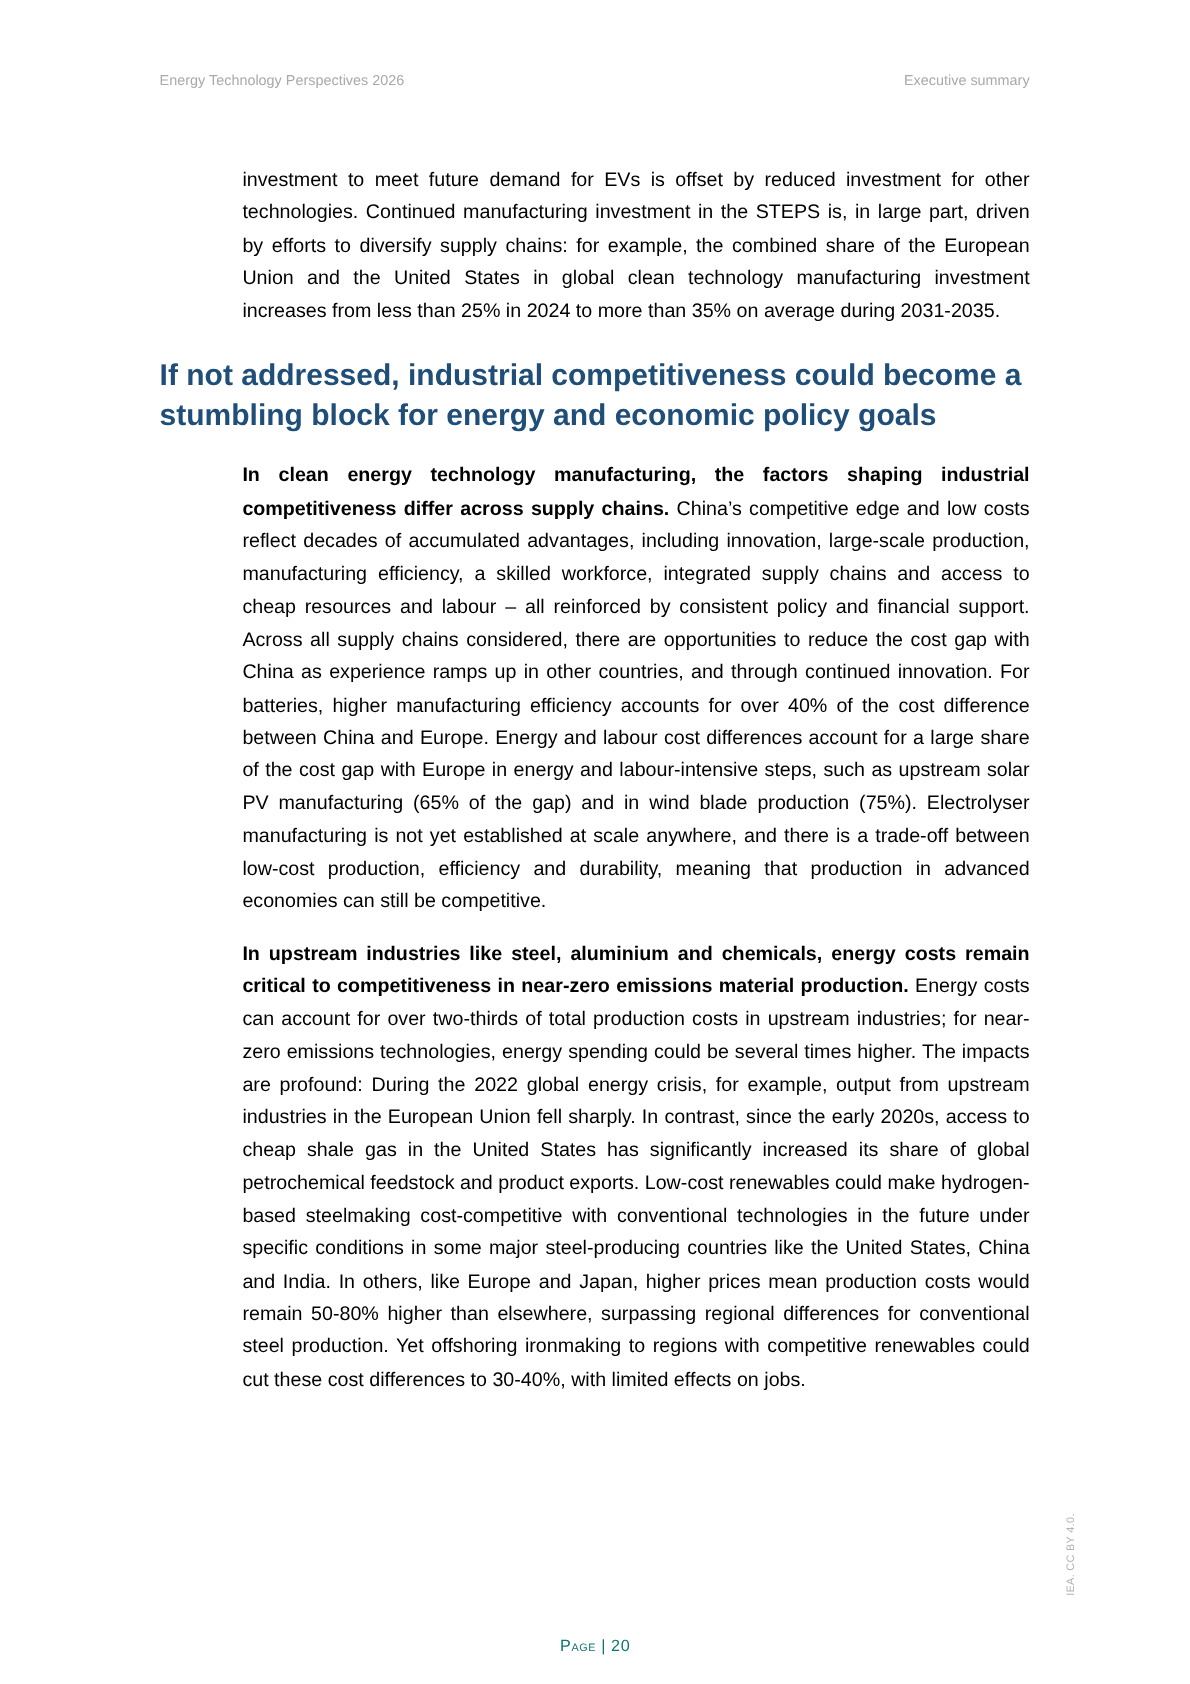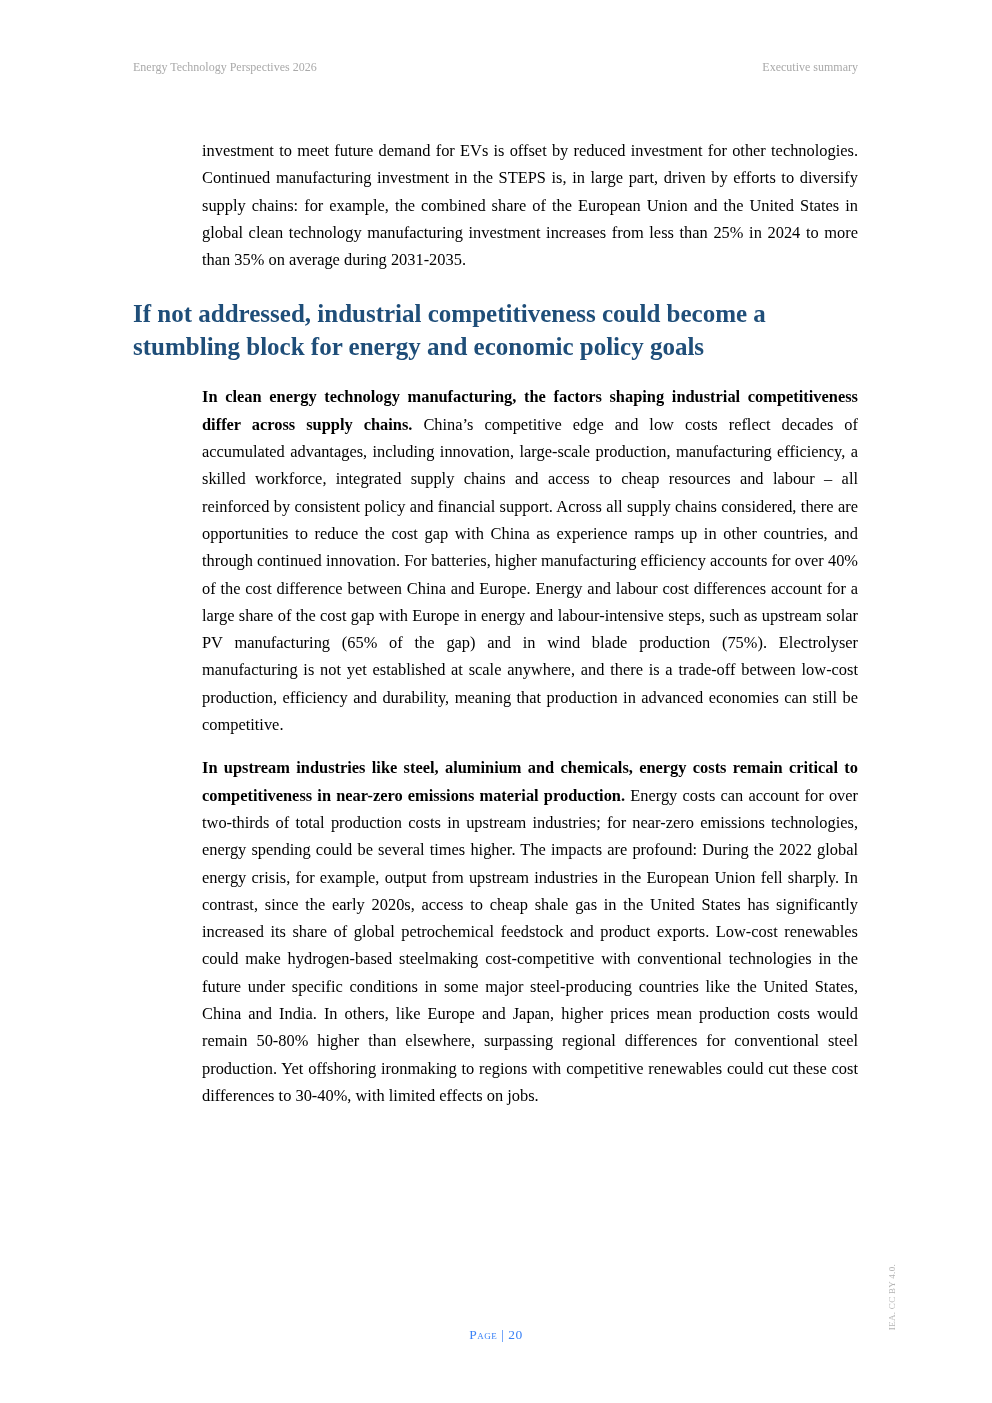--- a/index.html
+++ b/index.html
@@ -5,21 +5,21 @@
   html, body {
     margin: 0;
     padding: 0;
     background: #ffffff;
   }
   .page {
     position: relative;
     width: 992px;
     height: 1403px;
     background: #ffffff;
-    font-family: Liberation Serif, serif;
+    font-family: Liberation Sans, sans-serif;
     overflow: hidden;
     box-sizing: border-box;
   }
   .running-header {
     position: absolute;
     top: 60px;
     left: 133px;
     right: 134px;
     display: flex;
     justify-content: space-between;
@@ -47,28 +47,28 @@
   .section-heading {
     margin: 24px 0 20px 0;
     font-size: 25px;
     line-height: 33px;
     font-weight: bold;
     color: #1f4e79;
     text-align: left;
   }
   .footer {
     position: absolute;
-    top: 1327px;
+    top: 1364px;
     left: 0;
     width: 100%;
     text-align: center;
     font-size: 13.5px;
     font-variant: small-caps;
     letter-spacing: 0.5px;
-    color: #3b82f6;
+    color: #0f766e;
   }
   .side-note {
     position: absolute;
     right: 95px;
     bottom: 73px;
     writing-mode: vertical-rl;
     transform: rotate(180deg);
     font-size: 9px;
     letter-spacing: 0.3px;
     color: #b3b3b3;

